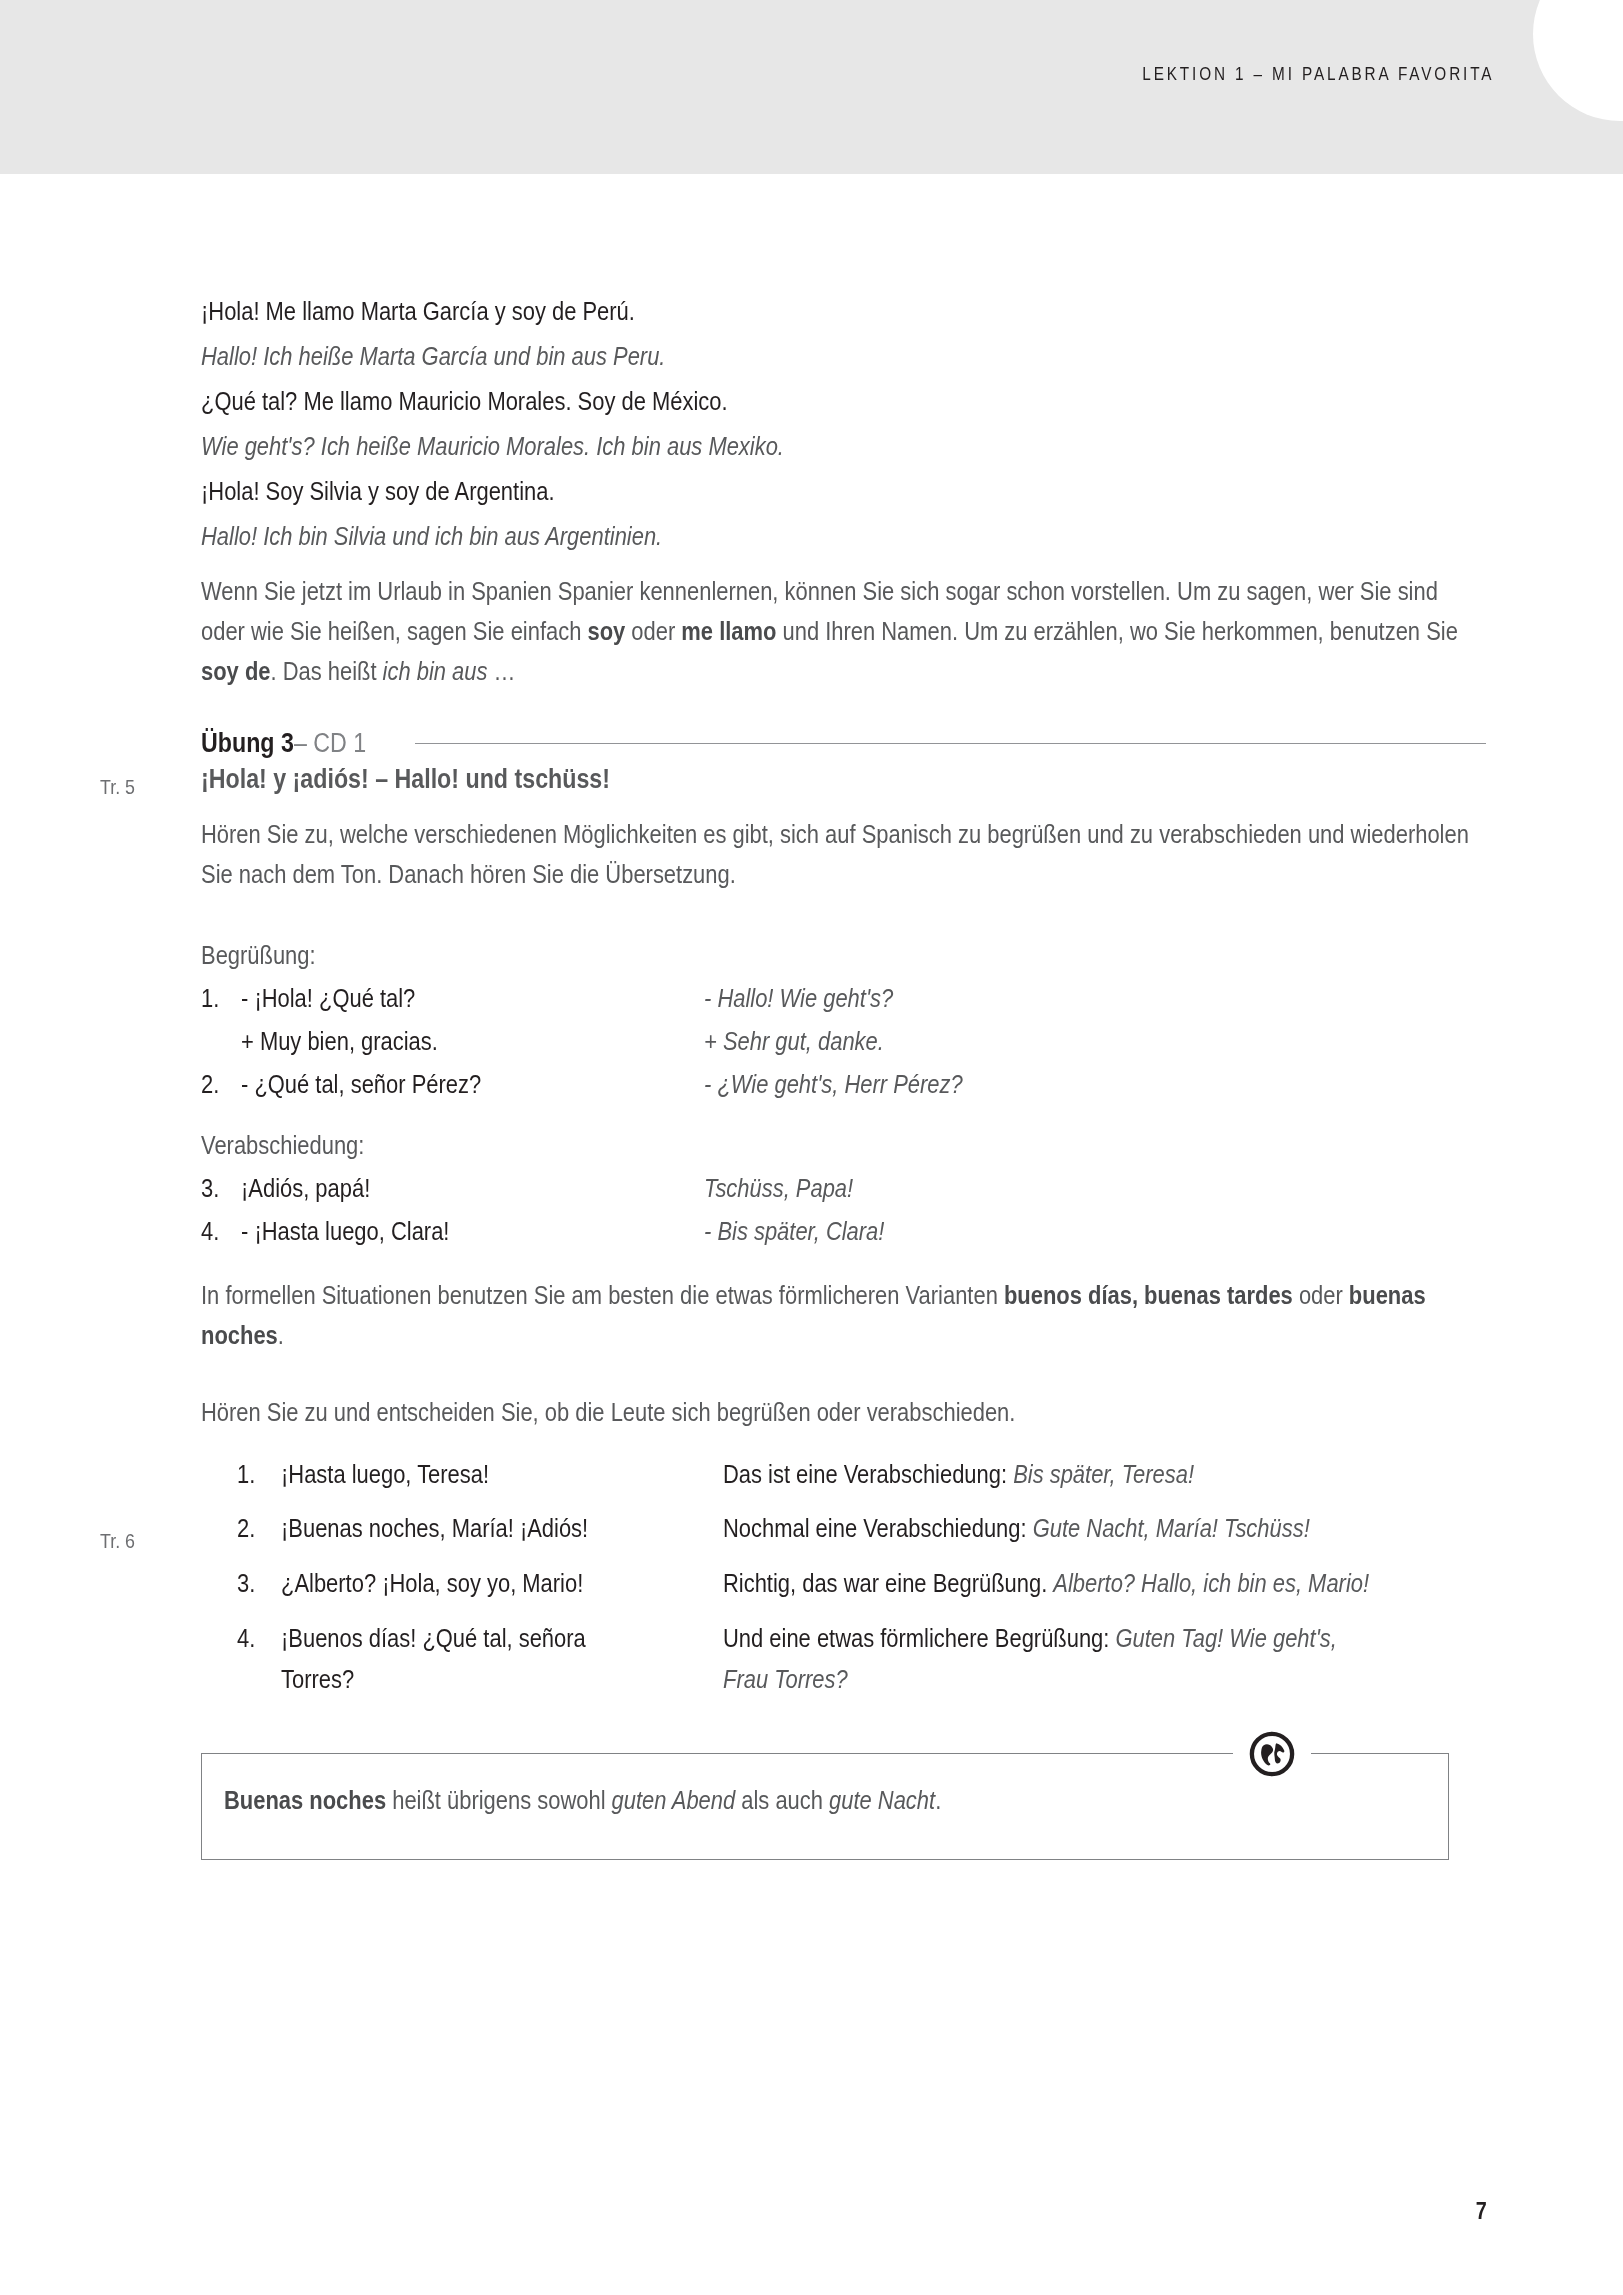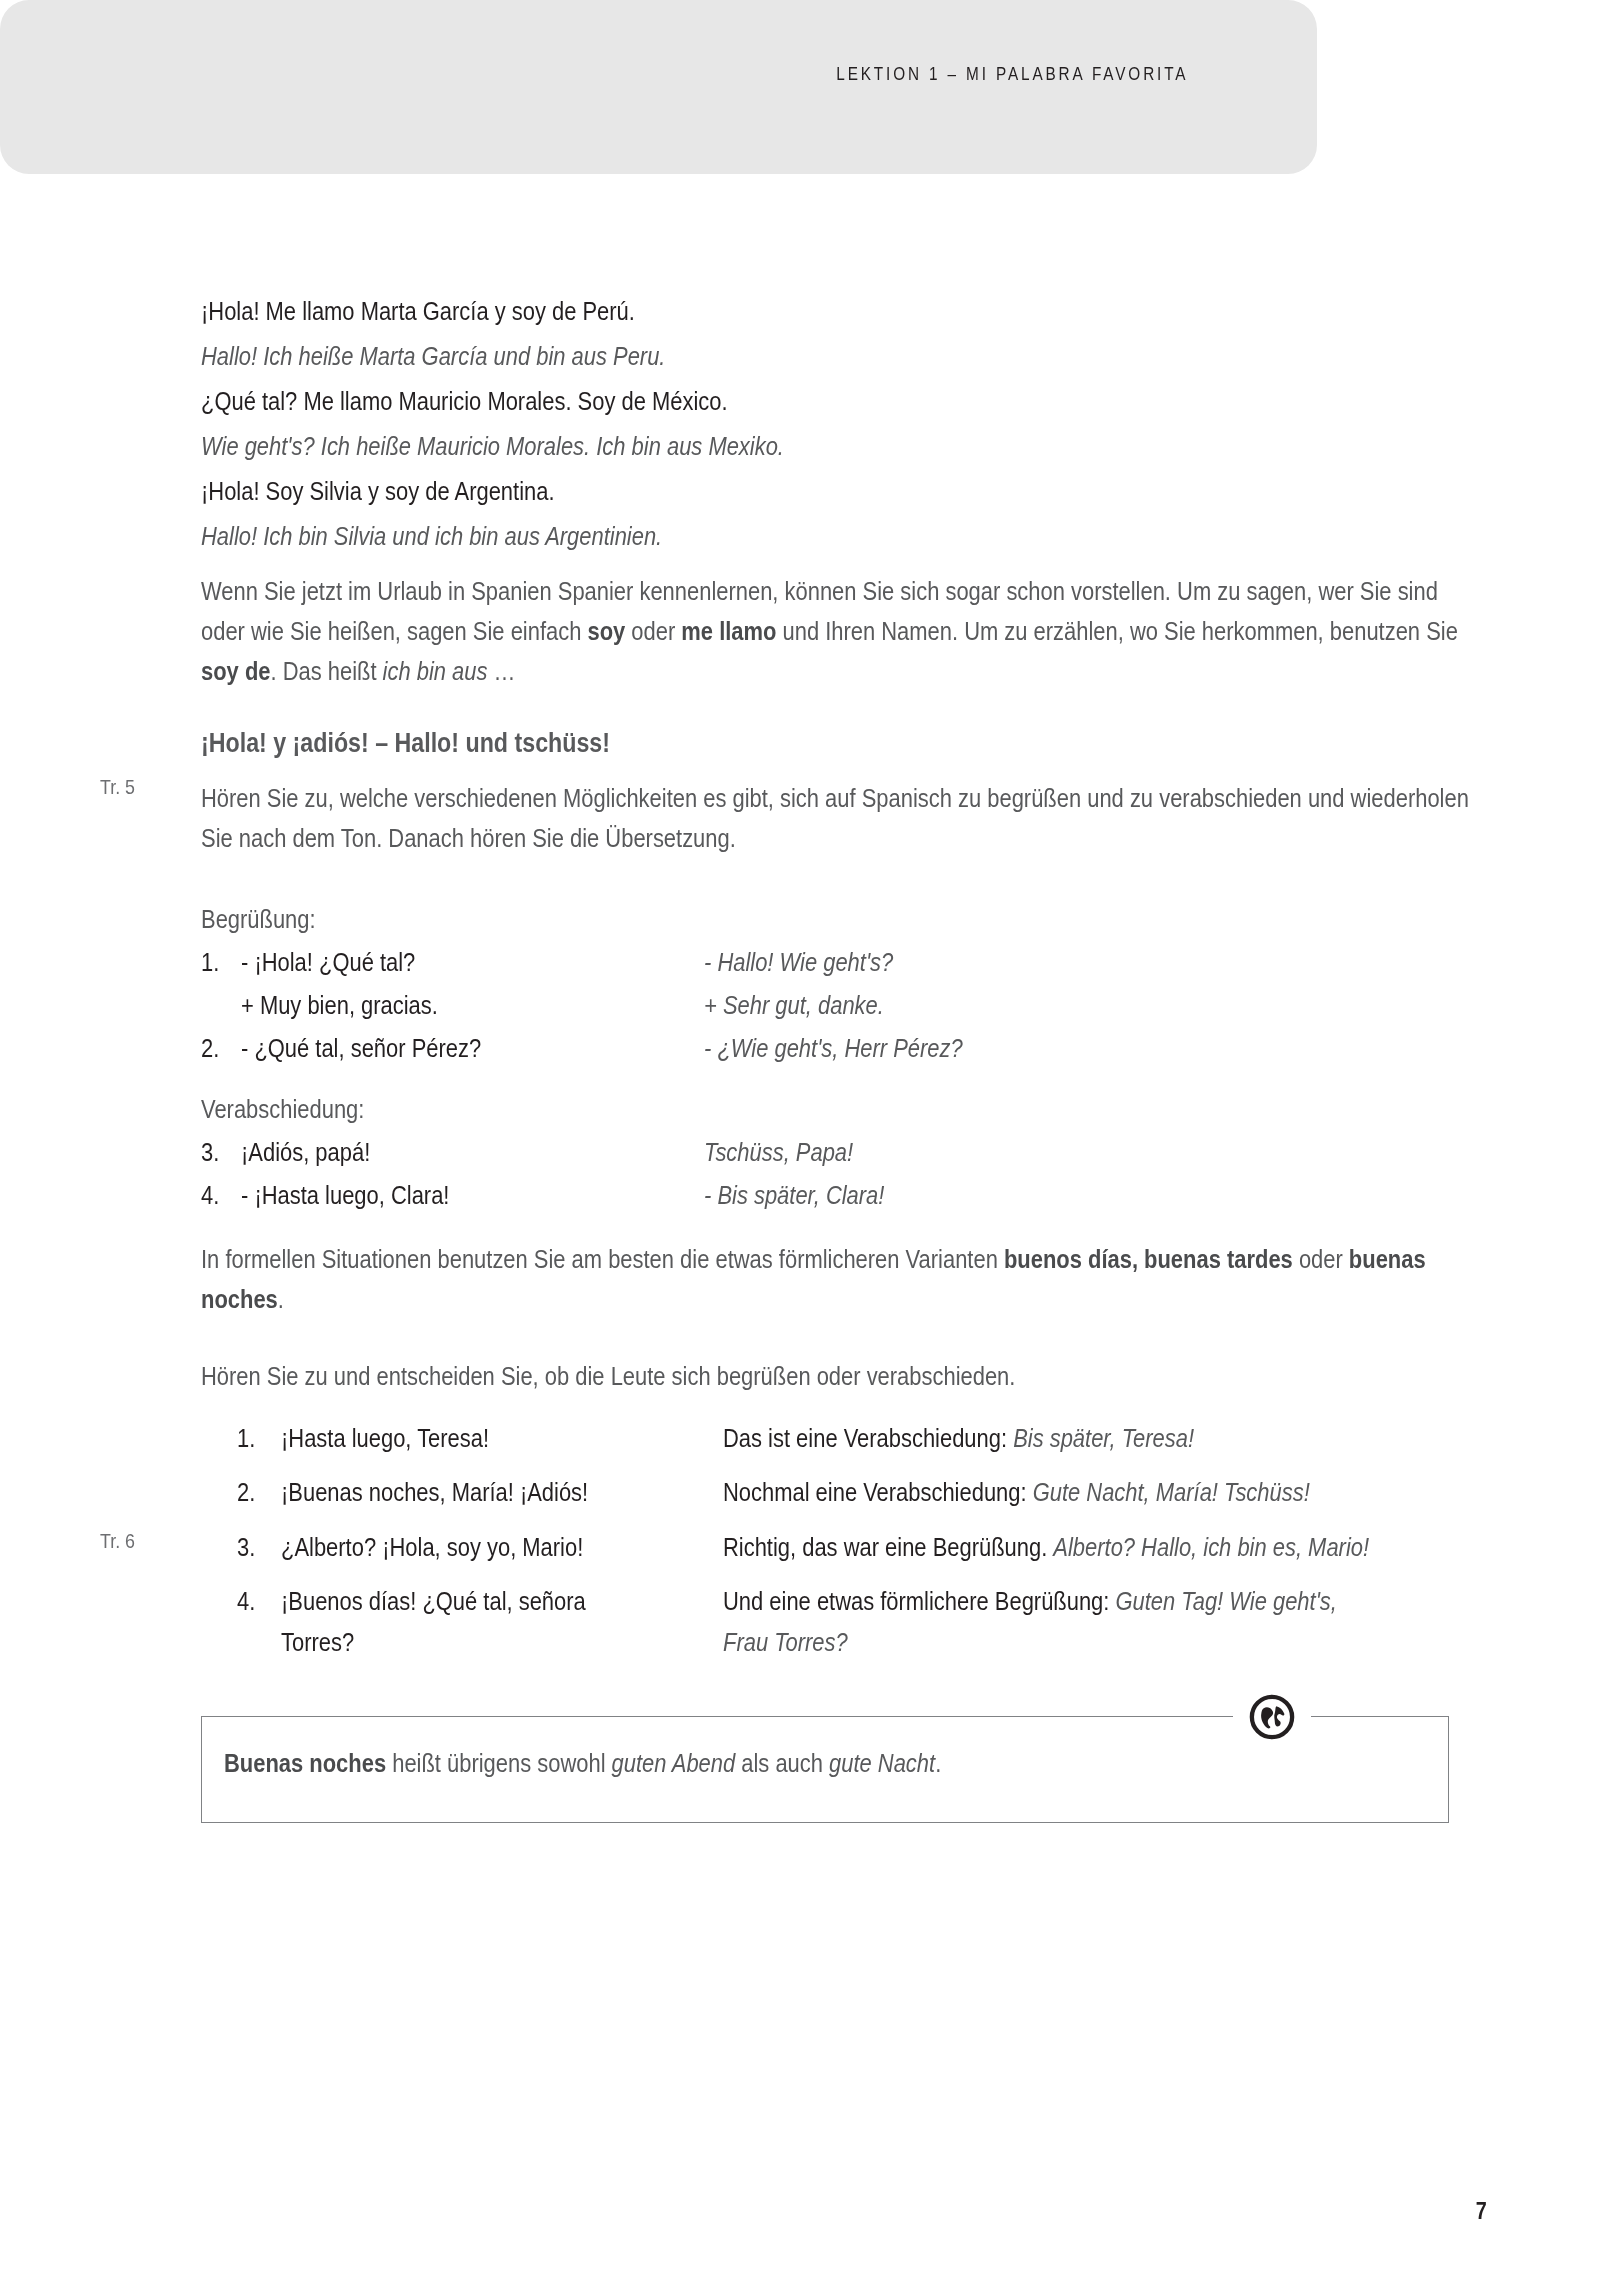--- a/index.html
+++ b/index.html
@@ -13,24 +13,23 @@
     font-family: "Liberation Sans", sans-serif;
     position: relative;
     overflow: hidden;
   }
 
   
   .header-band {
     position: absolute;
     left: 0;
     top: 0;
-    width: 1317px;
+    width: 1623px;
     height: 174px;
     background: #e7e7e7;
-    border-radius: 29px;
   }
   .header-corner {
     position: absolute;
     left: 1533px;
     top: -53px;
     width: 174px;
     height: 174px;
     background: #ffffff;
     border-radius: 50%;
   }
@@ -291,20 +290,24 @@
       <div class="line">¡Hola! Soy Silvia y soy de Argentina.</div>
       <div class="line it">Hallo! Ich bin Silvia und ich bin aus Argentinien.</div>
     </div>
 
     <div class="spacer-sm"></div>
 
     <div class="para"><span>Wenn Sie jetzt im Urlaub in Spanien Spanier kennenlernen, können Sie sich sogar schon vorstellen. Um zu sagen, wer Sie sind oder wie Sie heißen, sagen Sie einfach </span><b>soy</b><span> oder </span><b>me llamo</b><span> und Ihren Namen. Um zu erzählen, wo Sie herkommen, benutzen Sie </span><b>soy de</b><span>. Das heißt </span><i>ich bin aus</i><span> …</span></div>
 
     <div class="spacer-lg"></div>
 
+    <div class="ex-heading">
+      <div class="titlewrap"><span class="ex-num">Übung 3</span><span class="ex-cd">– CD 1</span></div>
+      <div class="ex-rule"></div>
+    </div>
     <div class="ex-subtitle">¡Hola! y ¡adiós! – Hallo! und tschüss!</div>
 
     <div class="para">Hören Sie zu, welche verschiedenen Möglichkeiten es gibt, sich auf Spanisch zu begrüßen und zu verabschieden und wiederholen Sie nach dem Ton. Danach hören Sie die Übersetzung.</div>
 
     <div class="spacer-md"></div>
 
     <div class="dlg-group">
       <div class="dlg-label">Begrüßung:</div>
 
       <div class="dlg-row">

